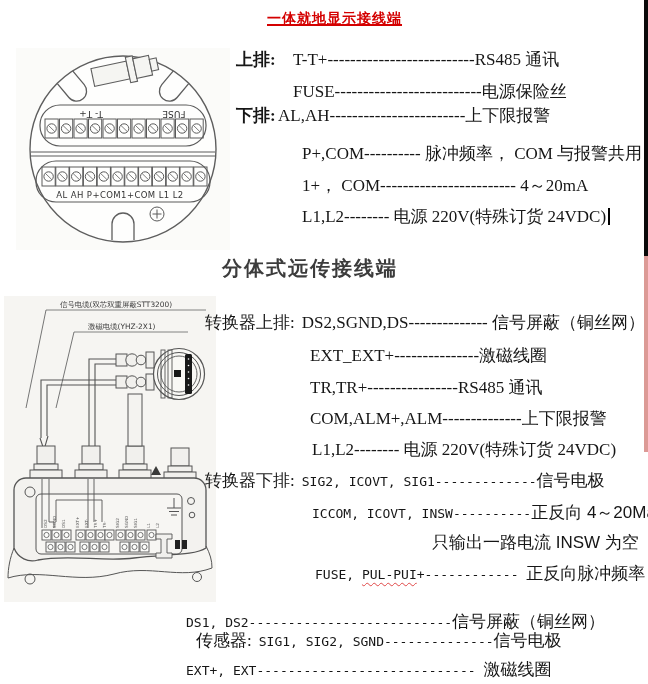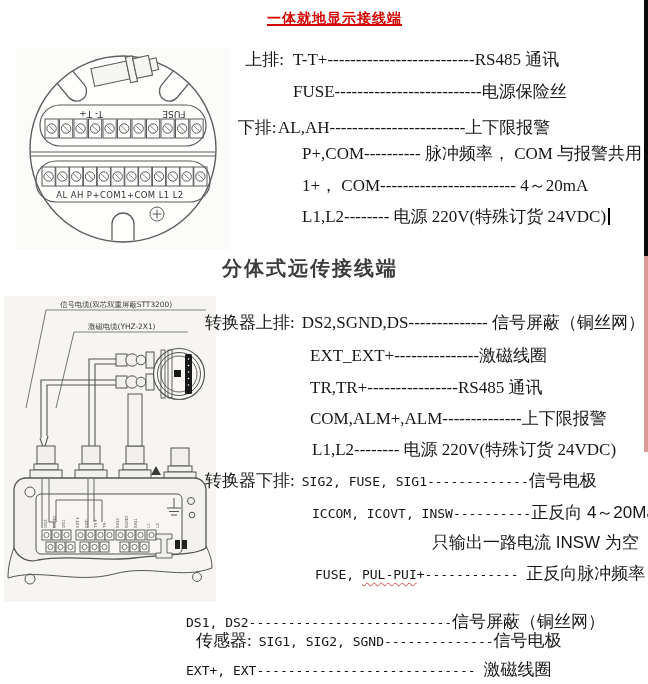--- a/index.html
+++ b/index.html
@@ -7,21 +7,21 @@
     width:648px;height:684px;position:relative;overflow:hidden;background:#ffffff;
     font-family:"Liberation Serif","DejaVu Serif",serif;color:#161616;
   }
   .abs{position:absolute;white-space:nowrap;}
   .title-top{
     font-size:14px;font-weight:bold;color:#d40000;letter-spacing:1px;
     text-decoration:underline;text-decoration-color:#d40000;text-decoration-thickness:1.5px;
   }
   .title-mid{font-size:20px;color:#3c3c3c;letter-spacing:2px;font-weight:bold;}
   .row{position:absolute;white-space:nowrap;font-size:17px;line-height:20px;}
-  .lbl{font-weight:normal;display:inline-block;text-align:center;}
+  .lbl{font-weight:bold;display:inline-block;}
   .w57{width:57px;} .w42{width:42px;} .w66{width:66px;}
   .lbl2{font-weight:normal;margin-right:7px;}
   .mono{font-family:"DejaVu Sans Mono",monospace;font-size:13px;}
   .cn{font-family:Liberation Sans, sans-serif;font-size:17px;}
   .squiggle{
     text-decoration-line:underline;text-decoration-style:wavy;
     text-decoration-color:#e04848;text-decoration-thickness:1px;text-underline-offset:3px;
   }
   .caret{display:inline-block;width:2px;height:17px;background:#000;vertical-align:-3px;margin-left:2px;}
   .edge-black{position:absolute;right:0;top:0;width:4px;height:256px;background:#0a0a0a;}
@@ -103,21 +103,21 @@
       <line x1="136.5" y1="166" x2="145.5" y2="166"></line>
   </g>
 </svg>
 
 <div class="row" style="left:236px;top:50px">
   <span class="lbl w57">上排:</span><span>T-T+--------------------------</span><span>RS485 通讯</span>
 </div>
 <div class="row" style="left:236px;top:82px">
   <span class="lbl w57"></span><span>FUSE--------------------------</span><span>电源保险丝</span>
 </div>
-<div class="row" style="left:236px;top:118px">
+<div class="row" style="left:236px;top:106px">
   <span class="lbl w42">下排:</span><span>AL,AH------------------------</span><span>上下限报警</span>
 </div>
 <div class="row" style="left:236px;top:144px">
   <span class="lbl w66"></span><span>P+,COM---------- </span><span>脉冲频率， COM 与报警共用</span>
 </div>
 <div class="row" style="left:236px;top:176px">
   <span class="lbl w66"></span><span>1+， COM------------------------ </span><span>4～20mA</span>
 </div>
 <div class="row" style="left:236px;top:207px">
   <span class="lbl w66"></span><span>L1,L2-------- </span><span>电源 220V(特殊订货 24VDC)</span><span class="caret"></span>
@@ -260,21 +260,21 @@
 <div class="row" style="left:310px;top:378px">
   <span>TR,TR+----------------</span><span>RS485 通讯</span>
 </div>
 <div class="row" style="left:310px;top:409px">
   <span>COM,ALM+,ALM--------------</span><span>上下限报警</span>
 </div>
 <div class="row" style="left:312px;top:440px">
   <span>L1,L2-------- </span><span>电源 220V(特殊订货 24VDC)</span>
 </div>
 <div class="row" style="left:205px;top:471px">
-  <span class="lbl2">转换器下排:</span><span class="mono">SIG2, FUSE, SIG1-------------</span><span class="cn">信号电极</span>
+  <span class="lbl2">转换器下排:</span><span class="mono">SIG2, ICOVT, SIG1-------------</span><span class="cn">信号电极</span>
 </div>
 <div class="row mono" style="left:312px;top:503px">
   <span>ICCOM, ICOVT, INSW----------</span><span class="cn">正反向 4～20Ma</span>
 </div>
 <div class="row cn" style="left:432px;top:533px">
   <span>只输出一路电流 INSW 为空</span>
 </div>
 <div class="row mono" style="left:315px;top:564px">
   <span>FUSE, </span><span class="squiggle">PUL-PUI</span><span>+------------ </span><span class="cn">正反向脉冲频率</span>
 </div>

